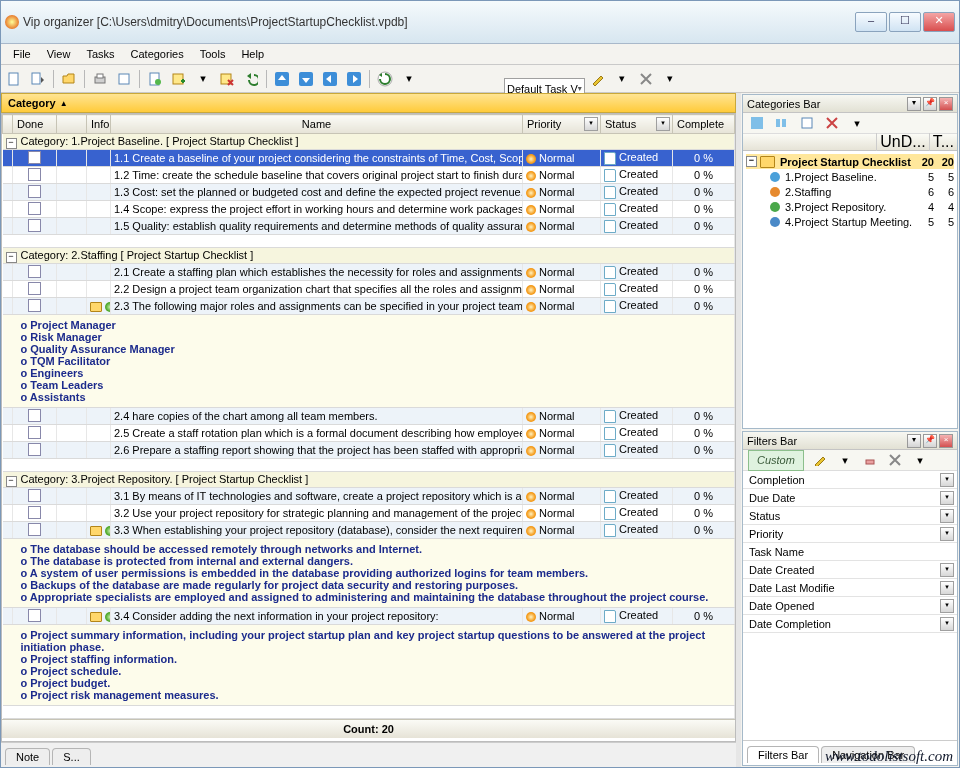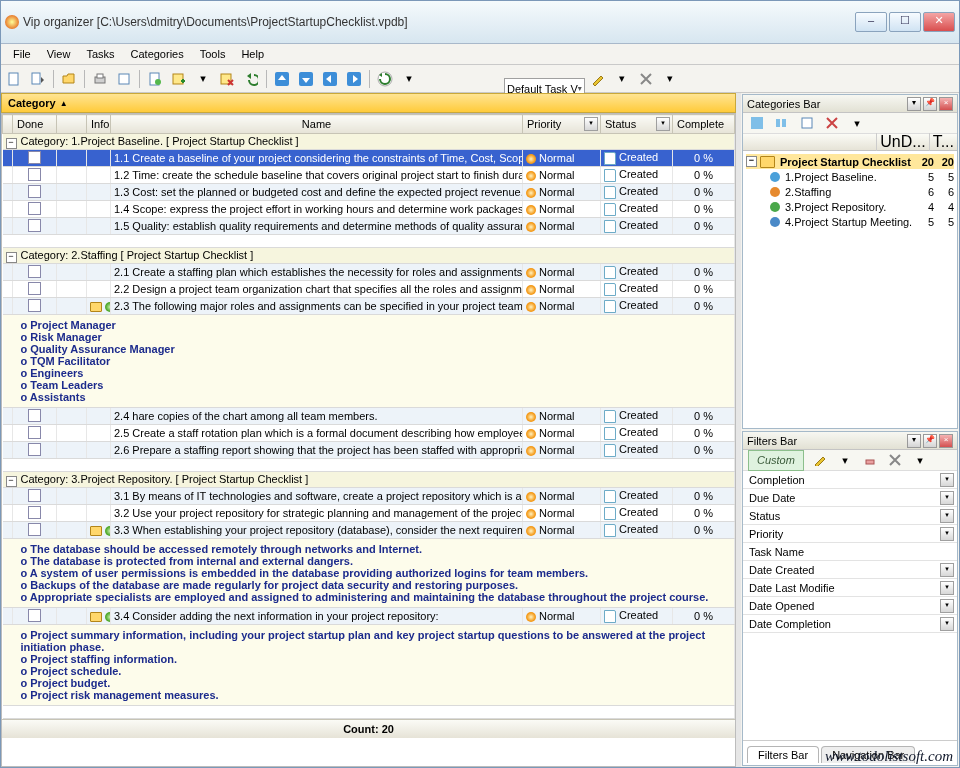--- a/index.html
+++ b/index.html
@@ -432,20 +432,24 @@
               </tr>
               <tr class="space">
                 <td colspan="8"></td>
               </tr>
             </tbody>
         </table>
         <div class="footer">
           <span>Count:</span> <span>20</span>
         </div>
       </div>
+      <div class="btabs">
+        <div class="btab">Note</div>
+        <div class="btab">S...</div>
+      </div>
     </div>
 
     <div class="splitter"></div>
 
     <div class="right">
       <div class="panel" style="flex:1;min-height:280px">
         <div class="phead">
           <span>Categories Bar</span>
           <div class="pbtns">
             <div class="pbtn">▾</div>

